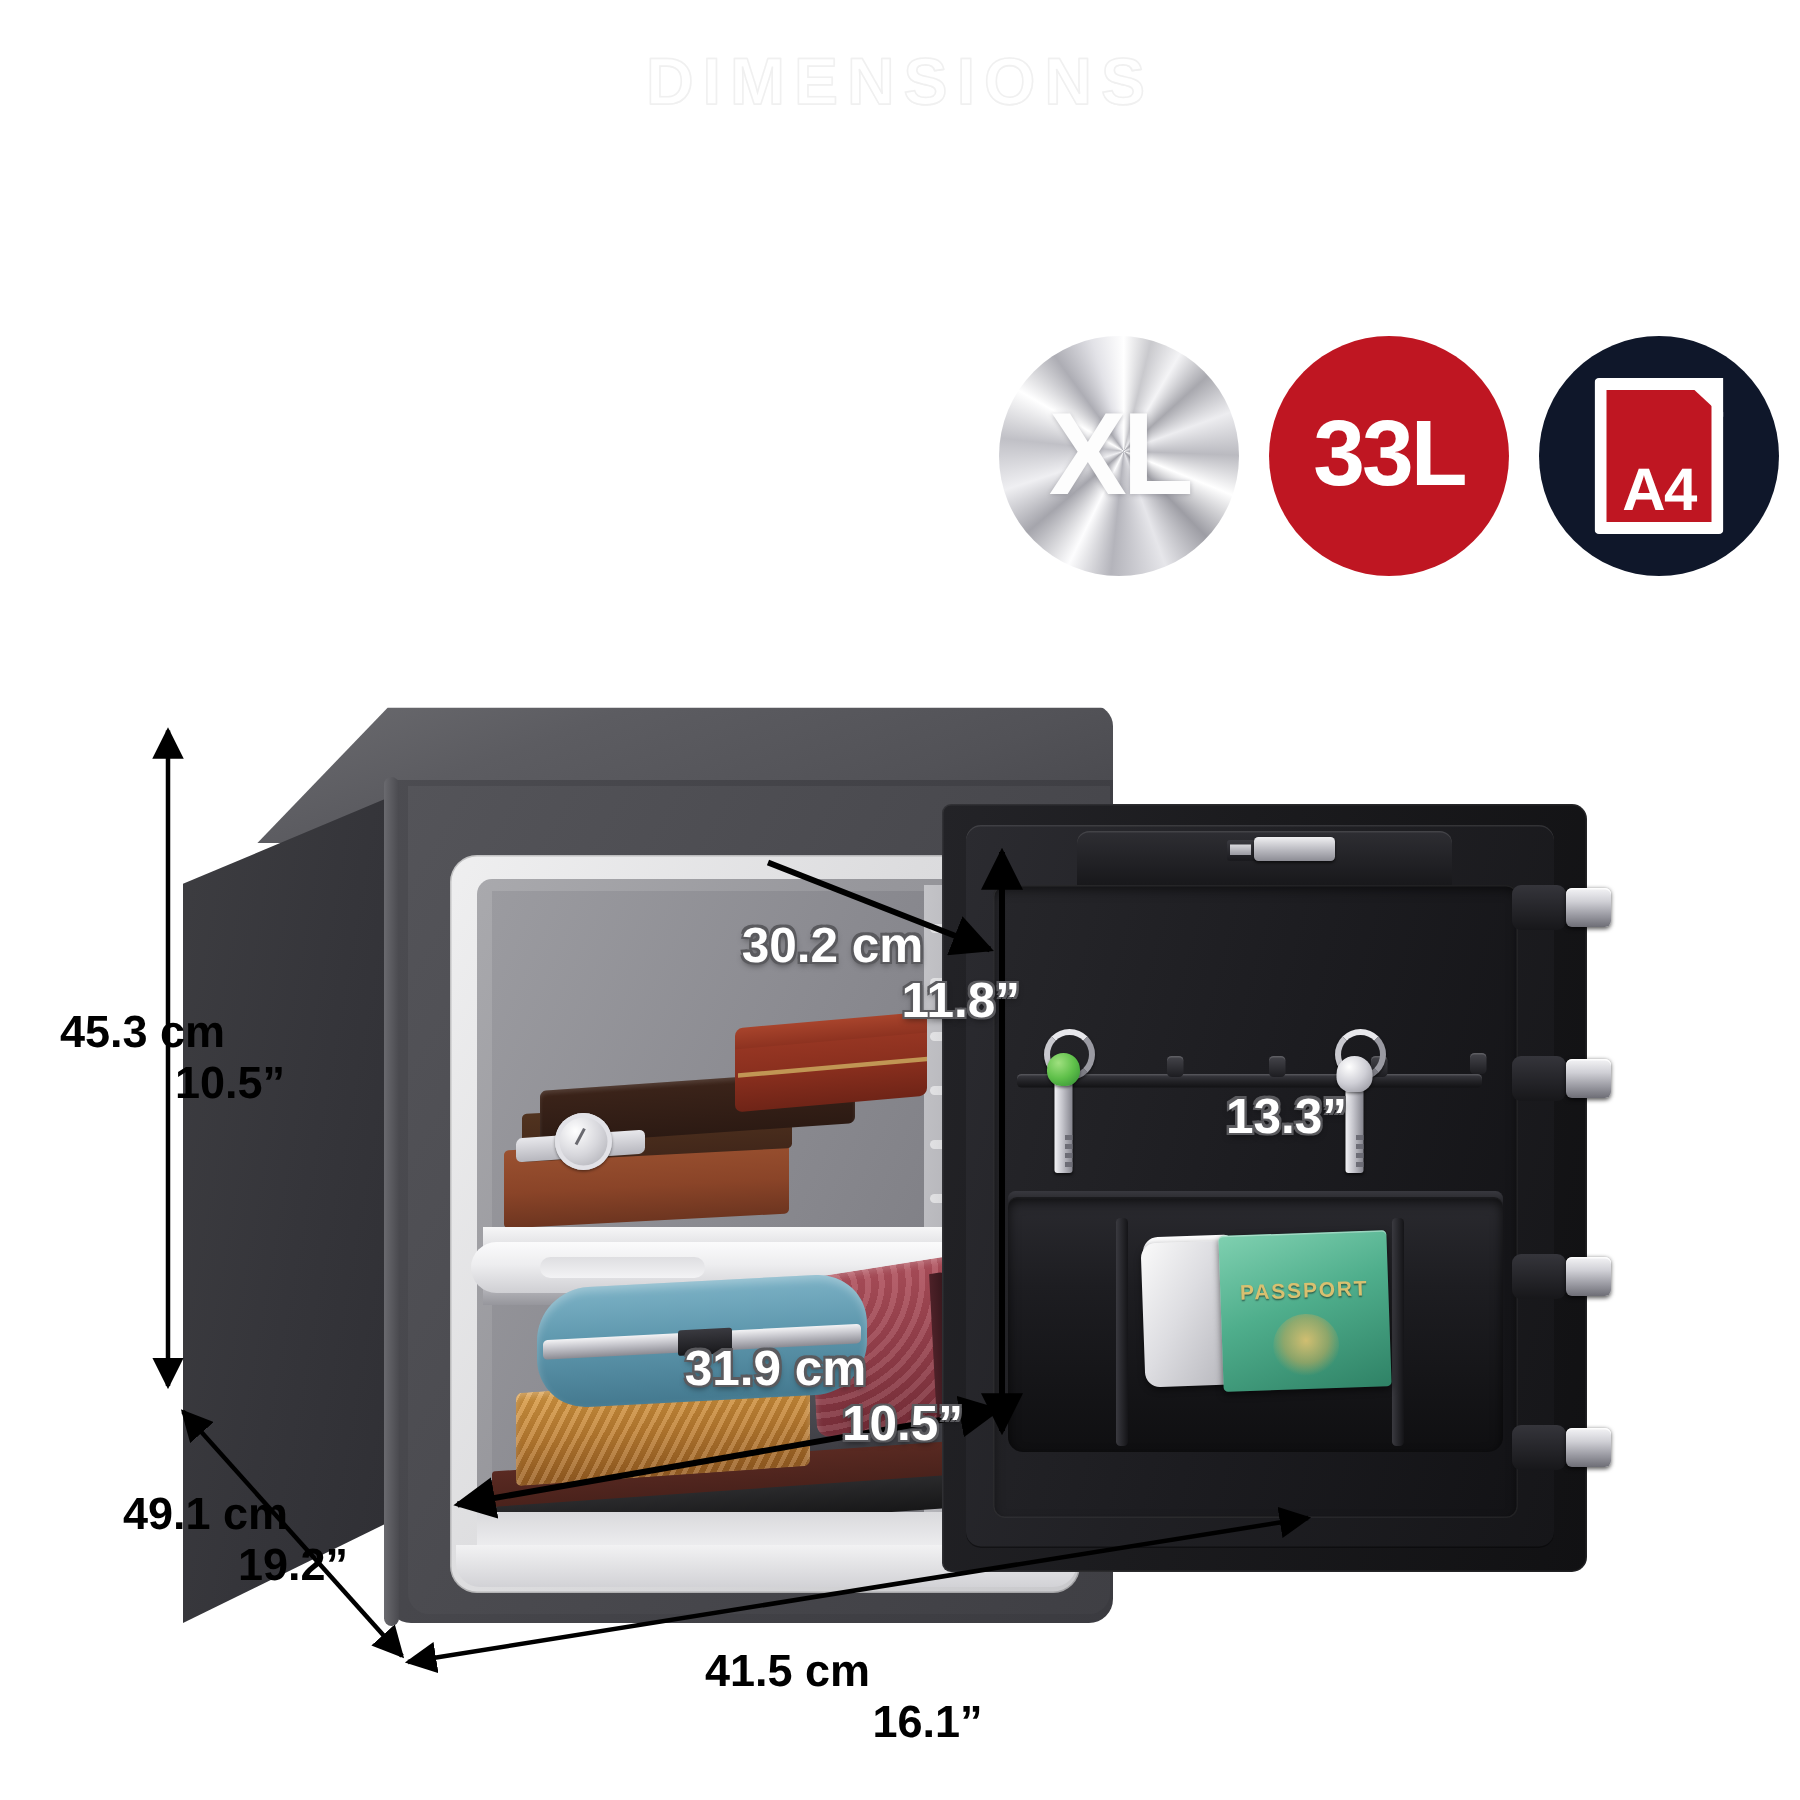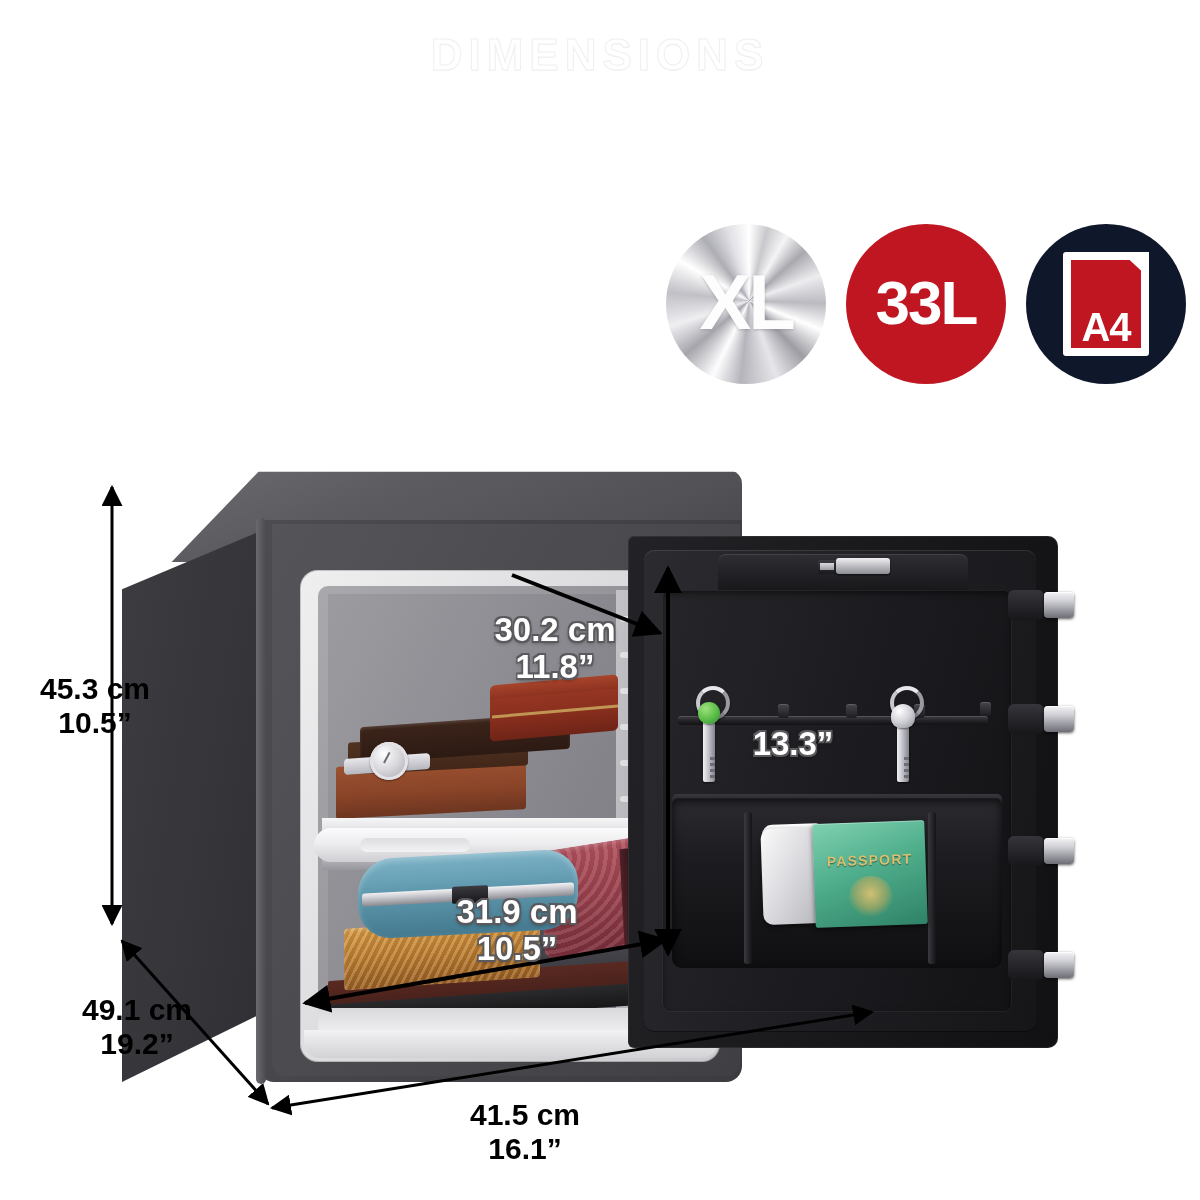--- a/index.html
+++ b/index.html
@@ -274,21 +274,21 @@
 
   
   .dimlabel{position:absolute;font-weight:bold;line-height:1.12;
      white-space:nowrap;text-align:center;}
   .dim-outer{color:#000000;font-size:30px;}
   .dim-inner{color:#ffffff;font-size:33px;
      text-shadow:-1.6px -1.6px 0 #5a5a5e, 1.6px -1.6px 0 #5a5a5e,
                  -1.6px 1.6px 0 #5a5a5e, 1.6px 1.6px 0 #5a5a5e,
                  0 2px 4px rgba(0,0,0,.5);}
   .dl-cm{display:block;}
-  .dl-in{display:block;}
+  .dl-in{display:block;text-align:right;}
 </style>
 </head>
 <body>
 
 <div id="title">DIMENSIONS</div>
 
 <div id="badges">
 
   <div class="badge" id="badge-xl">
     <span class="blabel">XL</span>

